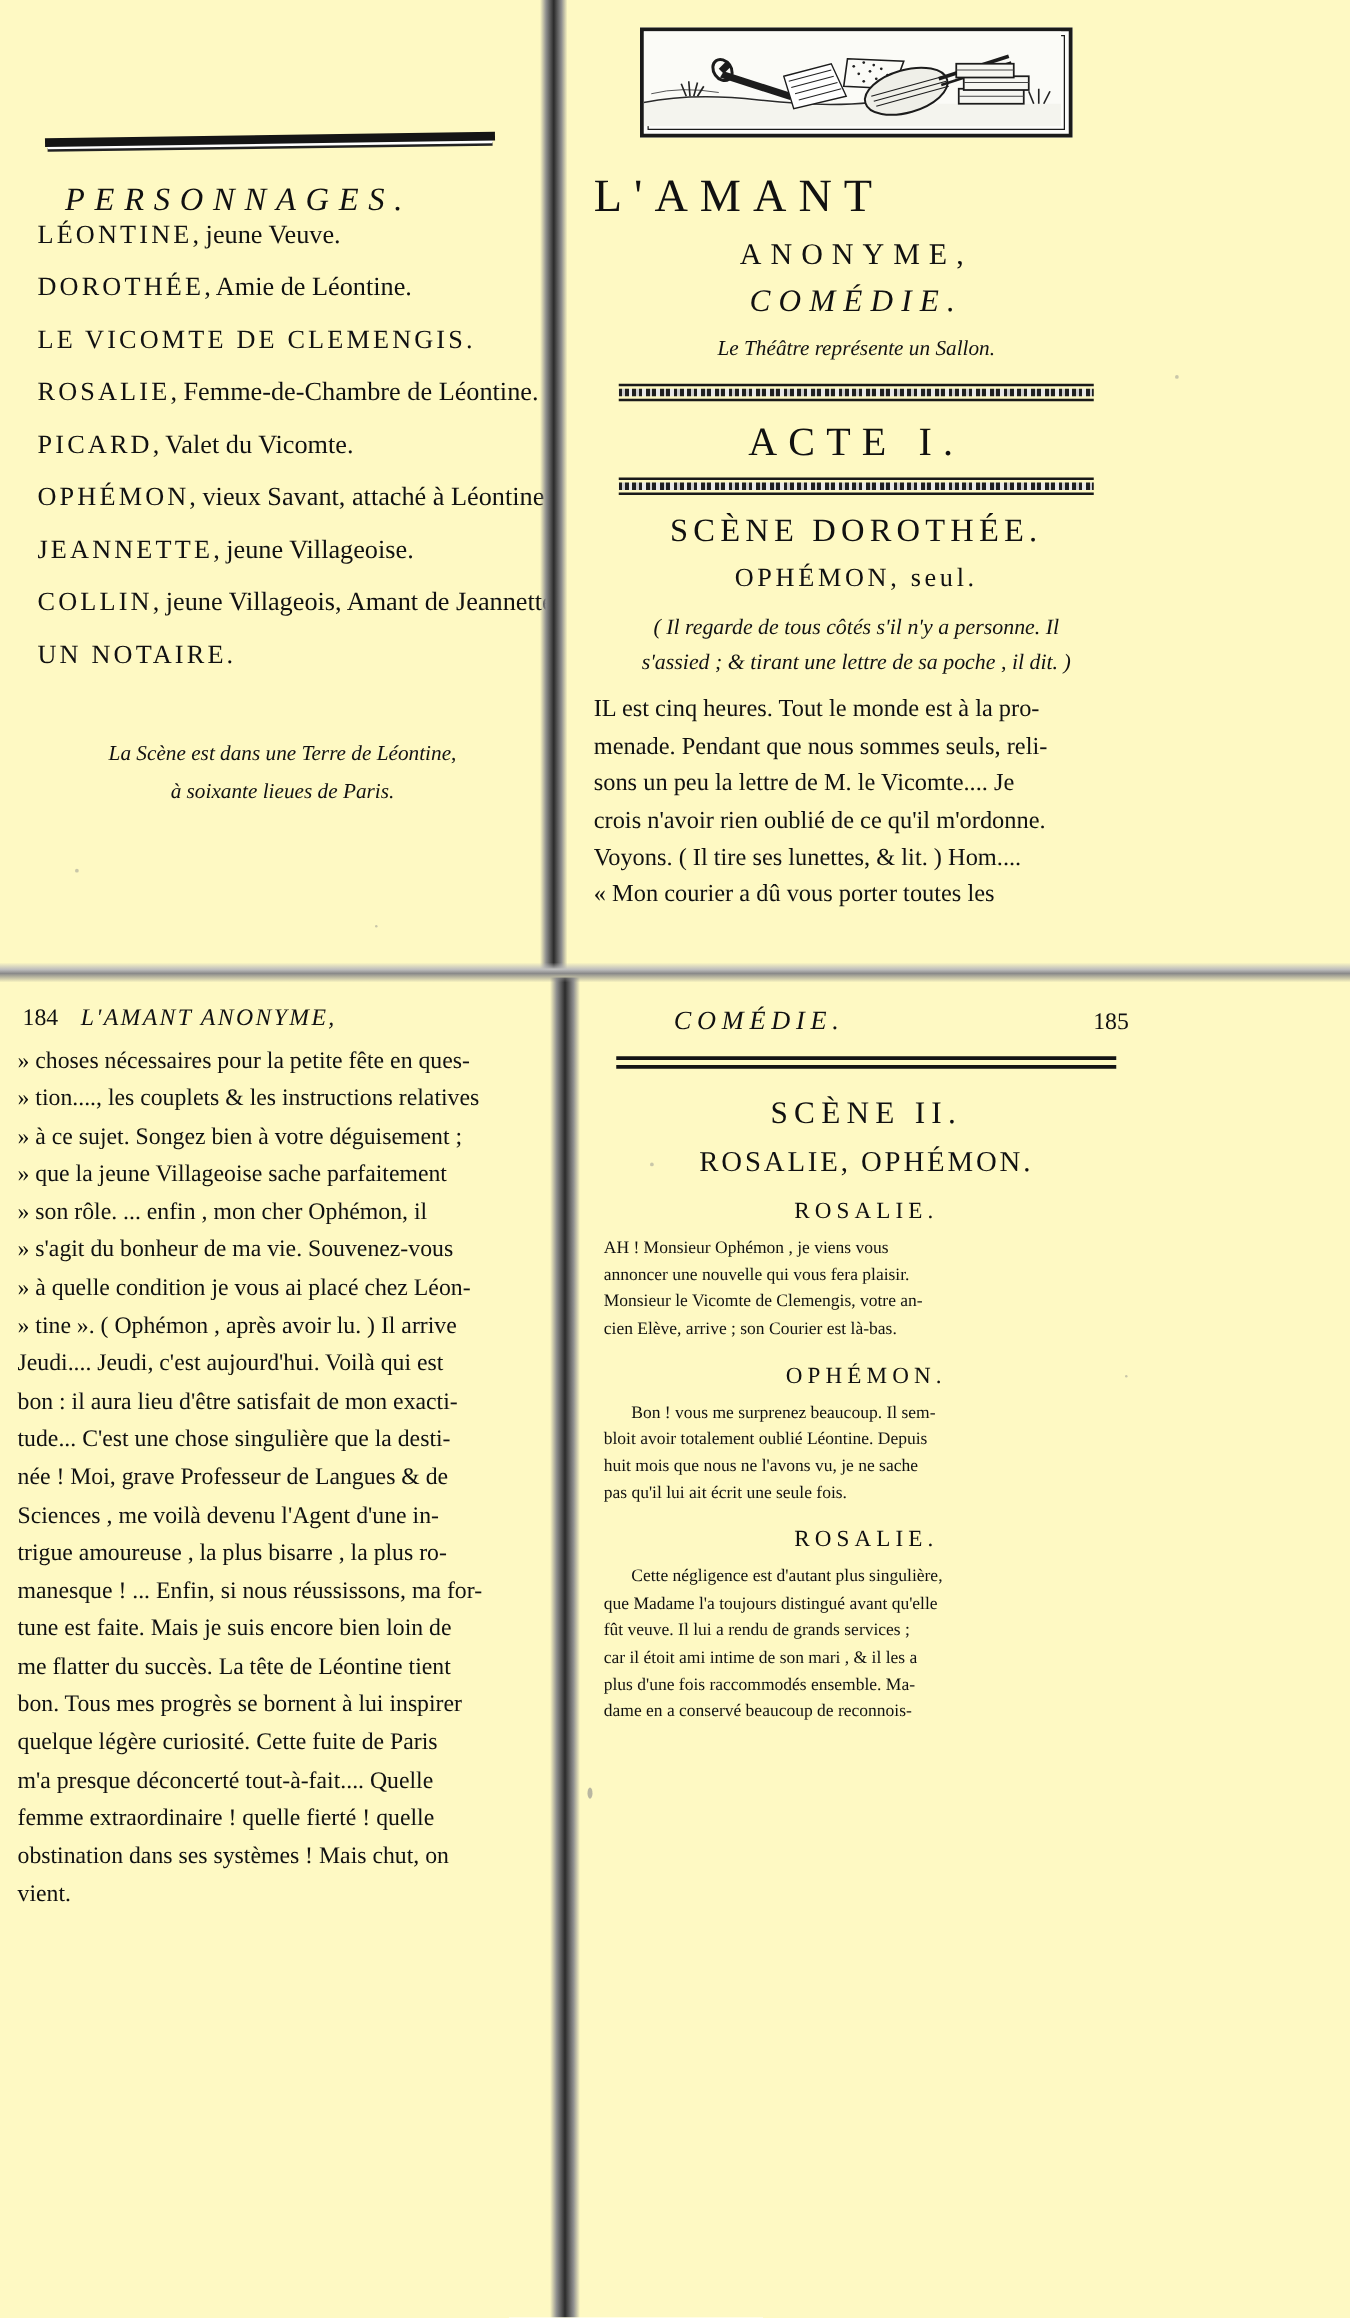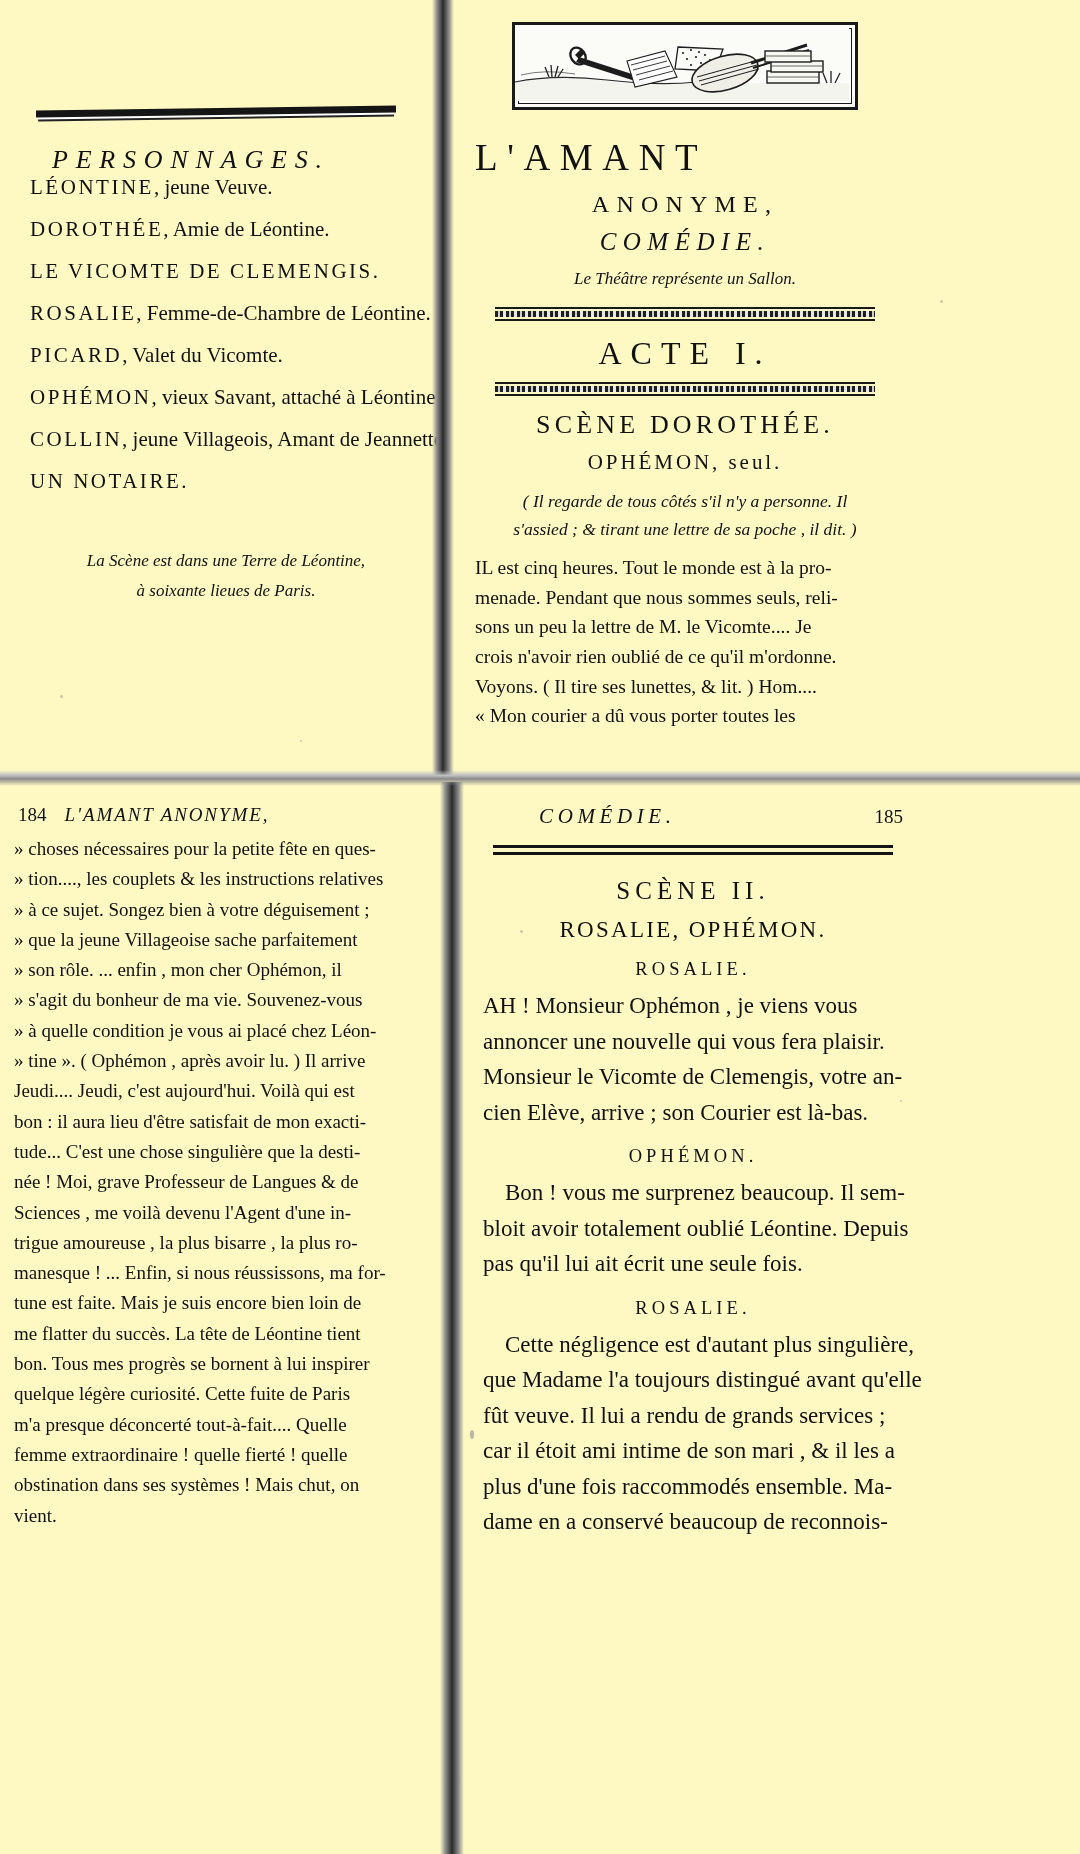--- a/index.html
+++ b/index.html
@@ -72,41 +72,42 @@
   #q-bl .runhead{gap:18px;margin-left:4px;}
   .quoteBody{font-size:19px;line-height:1.595;margin-top:8px;text-align:justify;}
   .ql{display:block;white-space:nowrap;}
 
   #q-br .inner{position:absolute;left:28px;top:22px;width:420px;}
   #q-br .runhead{justify-content:space-between;}
   .runTitleR{font-style:italic;letter-spacing:.22em;font-size:21px;margin-left:56px;}
   .sceneHd2{text-align:center;font-size:25px;letter-spacing:.20em;margin-top:22px;}
   .castHd{text-align:center;font-size:23px;letter-spacing:.10em;margin-top:12px;}
   .spk{text-align:center;font-size:18.5px;letter-spacing:.22em;margin-top:16px;}
-  .para{font-size:23px;line-height:1.545;text-align:justify;margin-top:8px;}
+  .para{font-size:14px;line-height:1.545;text-align:justify;margin-top:8px;}
   .hang{text-indent:22px;}
 </style>
 </head>
 <body>
 
 <div class="scan">
 
   <div class="quad" id="q-tl">
     <div class="inner">
       <div class="topline"></div>
 
       <div class="persTitle">PERSONNAGES.</div>
 
       <div class="castList">
         <div class="castLine"><span class="nm">LÉONTINE</span><span>, jeune Veuve.</span></div>
         <div class="castLine"><span class="nm">DOROTHÉE</span><span>, Amie de Léontine.</span></div>
         <div class="castLine"><span class="nm">LE VICOMTE DE CLEMENGIS</span><span>.</span></div>
         <div class="castLine"><span class="nm">ROSALIE</span><span>, Femme-de-Chambre de Léontine.</span></div>
         <div class="castLine"><span class="nm">PICARD</span><span>, Valet du Vicomte.</span></div>
         <div class="castLine"><span class="nm">OPHÉMON</span><span>, vieux Savant, attaché à Léontine.</span></div>
+        <div class="castLine"><span class="nm">JEANNETTE</span><span>, jeune Villageoise.</span></div>
         <div class="castLine"><span class="nm">COLLIN</span><span>, jeune Villageois, Amant de Jeannette.</span></div>
         <div class="castLine"><span class="nm">UN NOTAIRE</span><span>.</span></div>
       </div>
 
       <div class="sceneNote">
         <div>La Scène est dans une Terre de Léontine,</div>
         <div>à soixante lieues de Paris.</div>
       </div>
     </div>
   </div>
@@ -276,20 +277,21 @@
         <span class="ql">AH ! Monsieur Ophémon , je viens vous</span>
         <span class="ql">annoncer une nouvelle qui vous fera plaisir.</span>
         <span class="ql">Monsieur le Vicomte de Clemengis, votre an-</span>
         <span class="ql">cien Elève, arrive ; son Courier est là-bas.</span>
       </div>
 
       <div class="spk">OPHÉMON.</div>
       <div class="para">
         <span class="ql hang">Bon ! vous me surprenez beaucoup. Il sem-</span>
         <span class="ql">bloit avoir totalement oublié Léontine. Depuis</span>
+        <span class="ql">huit mois que nous ne l'avons vu, je ne sache</span>
         <span class="ql">pas qu'il lui ait écrit une seule fois.</span>
       </div>
 
       <div class="spk">ROSALIE.</div>
       <div class="para">
         <span class="ql hang">Cette négligence est d'autant plus singulière,</span>
         <span class="ql">que Madame l'a toujours distingué avant qu'elle</span>
         <span class="ql">fût veuve. Il lui a rendu de grands services ;</span>
         <span class="ql">car il étoit ami intime de son mari , &amp; il les a</span>
         <span class="ql">plus d'une fois raccommodés ensemble. Ma-</span>

